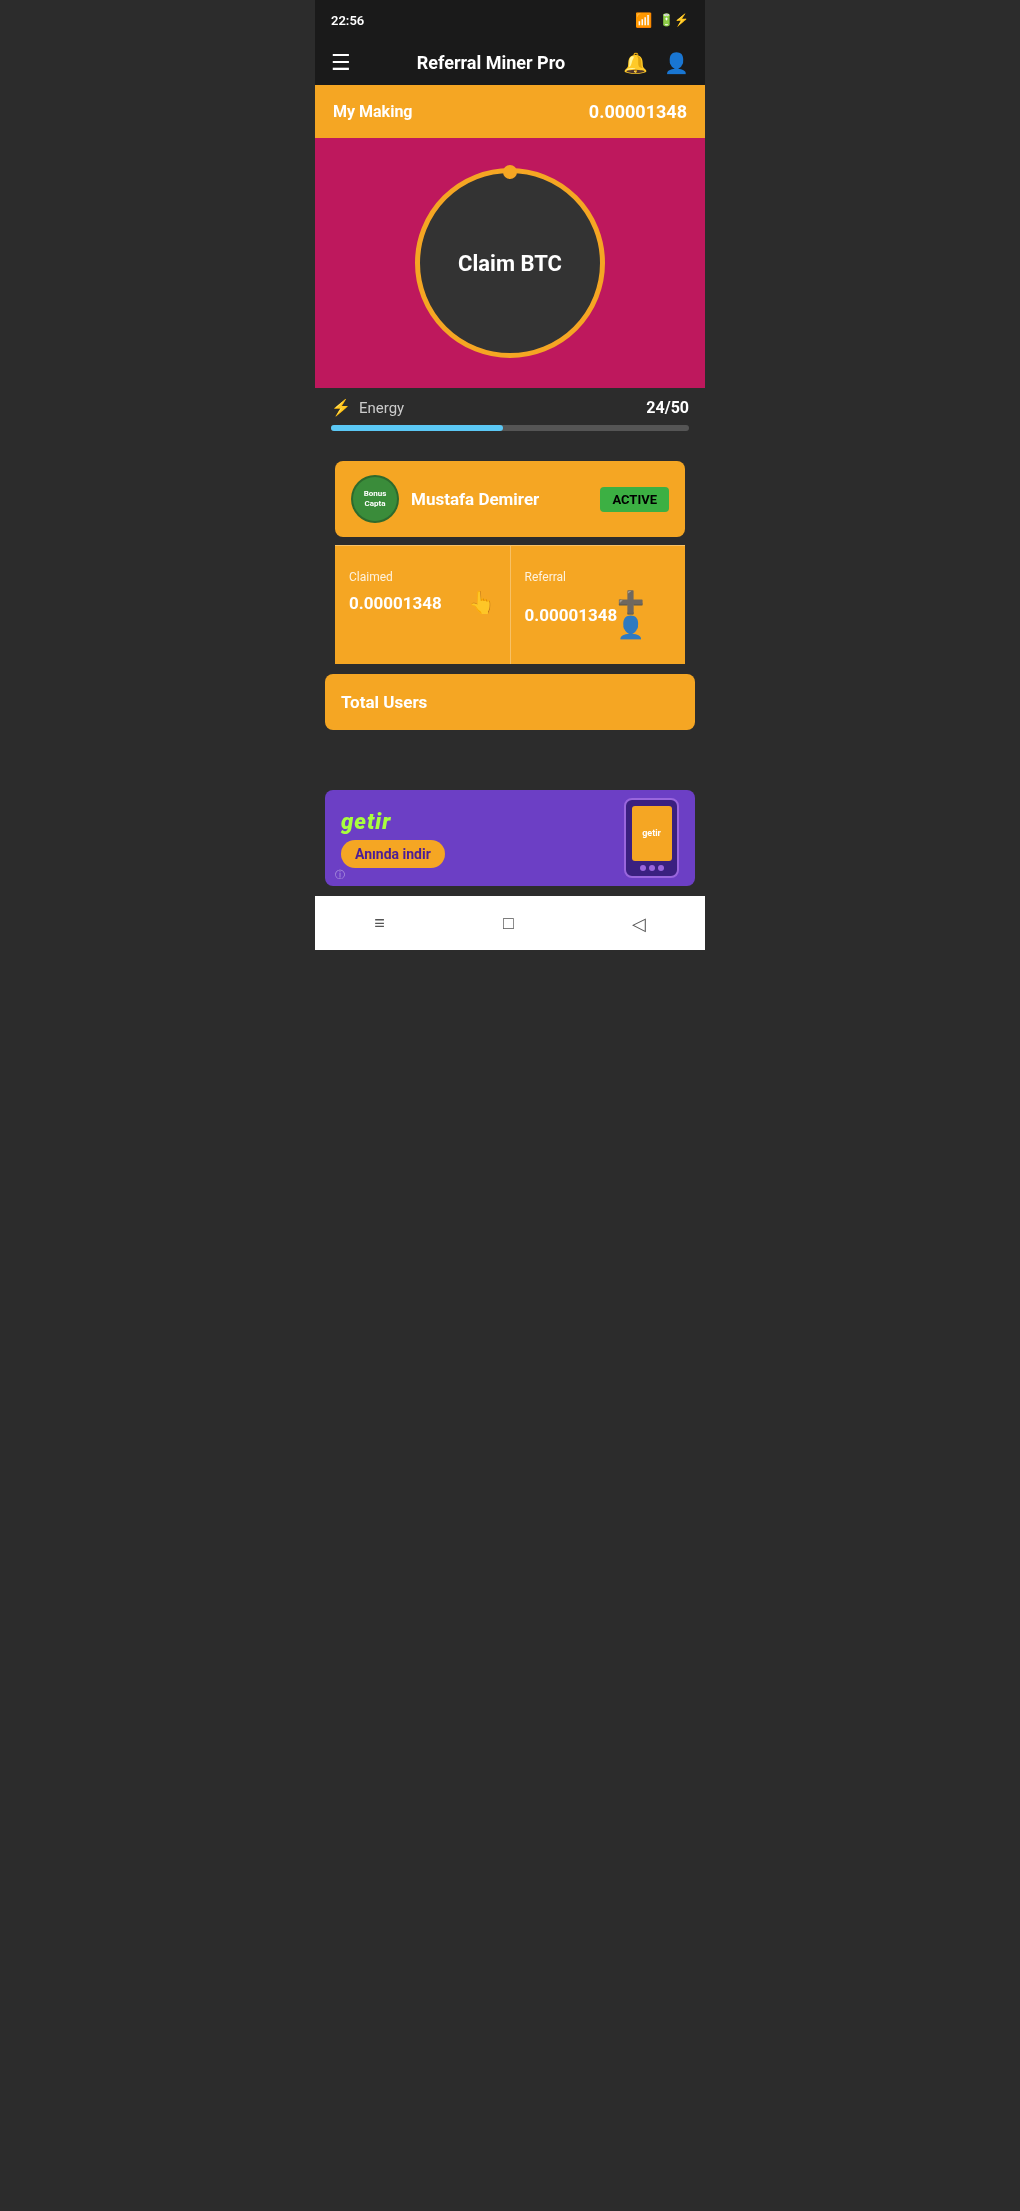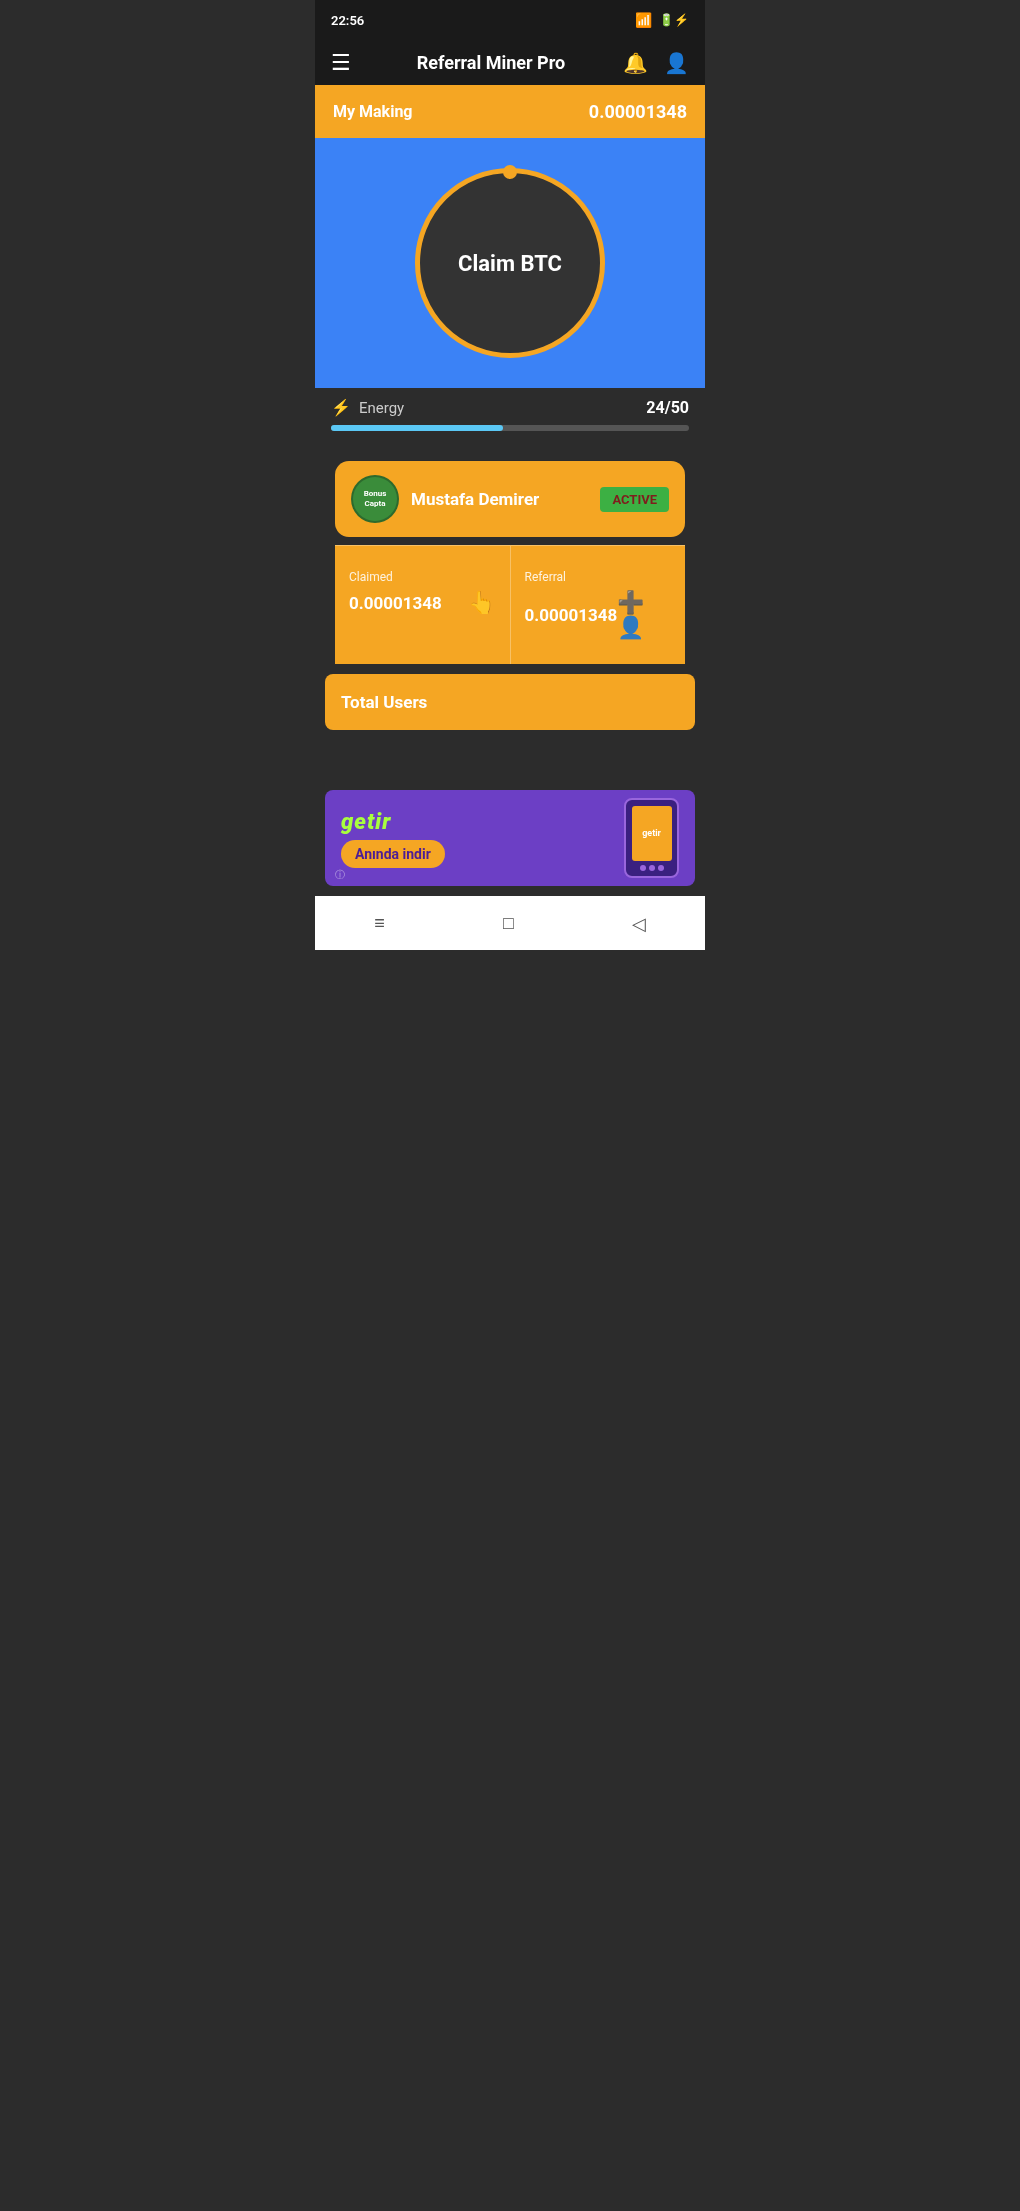--- a/index.html
+++ b/index.html
@@ -80,21 +80,21 @@
       font-weight: bold;
     }
     .my-making-value {
       color: #fff;
       font-size: 18px;
       font-weight: bold;
     }
 
     
     .claim-area {
-      background: #3b82f6;
+      background: #be185d;
       display: flex;
       justify-content: center;
       align-items: center;
       padding: 30px 0 30px 0;
       position: relative;
     }
     .claim-circle-wrapper {
       position: relative;
       width: 190px;
       height: 190px;
@@ -167,21 +167,21 @@
     .energy-bar-fill {
       background: #5bc8f5;
       border-radius: 4px;
       height: 6px;
     }
 
     
     .user-card {
       background: #f5a623;
       margin: 8px 10px;
-      border-radius: 14px;
+      border-radius: 8px;
       padding: 14px 16px;
       display: flex;
       align-items: center;
       justify-content: space-between;
     }
     .user-avatar {
       width: 48px;
       height: 48px;
       border-radius: 50%;
       background: #2d6a2d;
@@ -211,21 +211,21 @@
       align-items: center;
       flex: 1;
     }
     .user-name {
       color: #fff;
       font-size: 17px;
       font-weight: bold;
     }
     .active-badge {
       background: #3cb043;
-      color: #7f1d1d;
+      color: #000000;
       font-size: 13px;
       font-weight: bold;
       padding: 5px 12px;
       border-radius: 4px;
     }
 
     
     .stats-row {
       background: #f5a623;
       margin: 0 10px;

